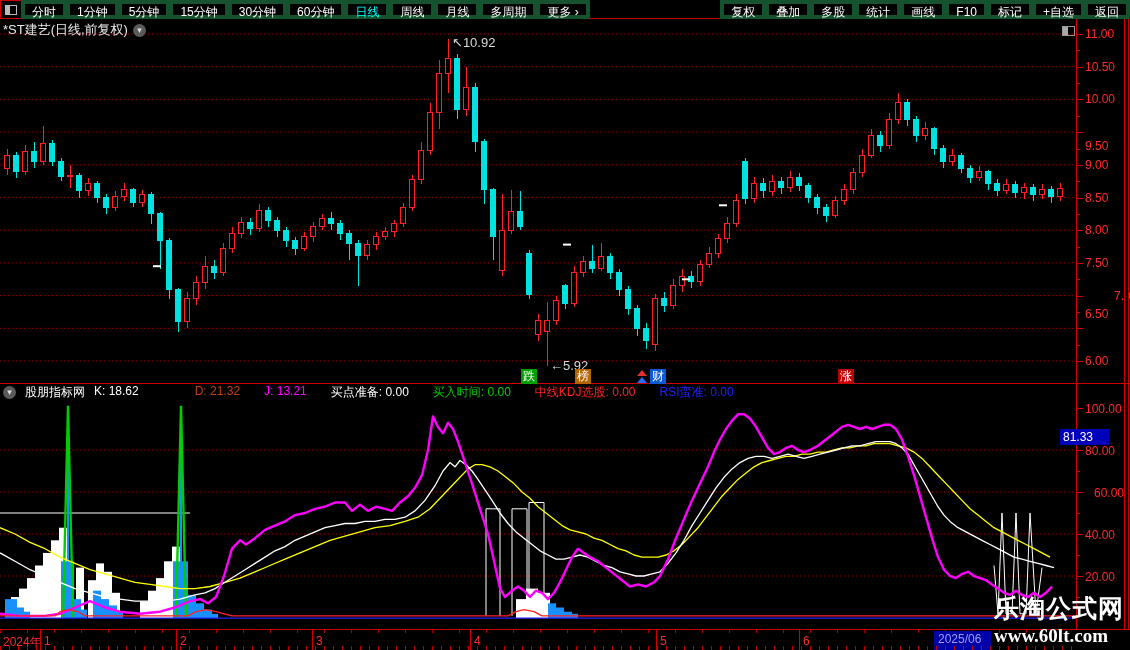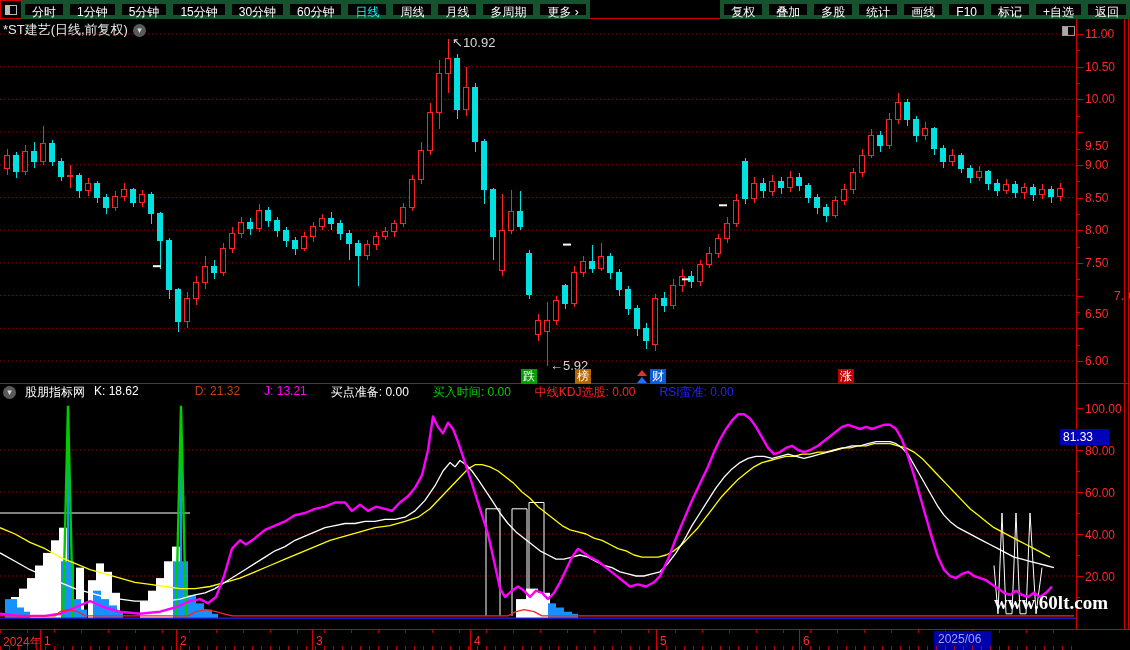--- a/index.html
+++ b/index.html
@@ -476,21 +476,21 @@
     </svg>
 
   <div id="indAxis">
       <div class="tick" style="top: 9px; width: 7px;"></div>
       <div class="axlabel" style="top: 4px;">100.00</div>
       <div class="tick" style="top: 30px; width: 4px;"></div>
       <div class="tick" style="top: 51px; width: 7px;"></div>
       <div class="axlabel" style="top: 46px;">80.00</div>
       <div class="tick" style="top: 72px; width: 4px;"></div>
       <div class="tick" style="top: 93px; width: 7px;"></div>
-      <div class="axlabel" style="top: 88px;">60.00</div>
+      <div class="axlabel" style="top: 88px; margin-left: 9px;">60.00</div>
       <div class="tick" style="top: 114px; width: 4px;"></div>
       <div class="tick" style="top: 135px; width: 7px;"></div>
       <div class="axlabel" style="top: 130px;">40.00</div>
       <div class="tick" style="top: 156px; width: 4px;"></div>
       <div class="tick" style="top: 177px; width: 7px;"></div>
       <div class="axlabel" style="top: 172px;">20.00</div>
       <div class="tick" style="top: 198px; width: 4px;"></div>
     </div>
   <div class="ind-badge">81.33</div>
 
@@ -507,15 +507,16 @@
       <div class="xlab" style="left: 474px;">4</div>
       <div class="xsep" style="left: 656px;"></div>
       <div class="xlab" style="left: 660px;">5</div>
       <div class="xsep" style="left: 799px;"></div>
       <div class="xlab" style="left: 803px;">6</div>
       <div class="datebox" style="left: 934px; width: 57px;">2025/06</div>
     </div>
   <div class="botticks"></div>
 
   <div class="watermark">
+    <div class="w1">乐淘公式网</div>
     <div class="w2">www.60lt.com</div>
   </div>
 </div>
 
 </body></html>

